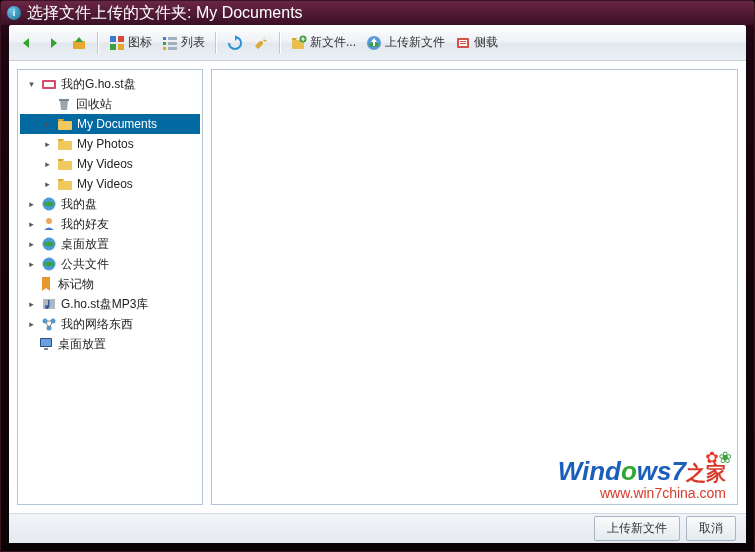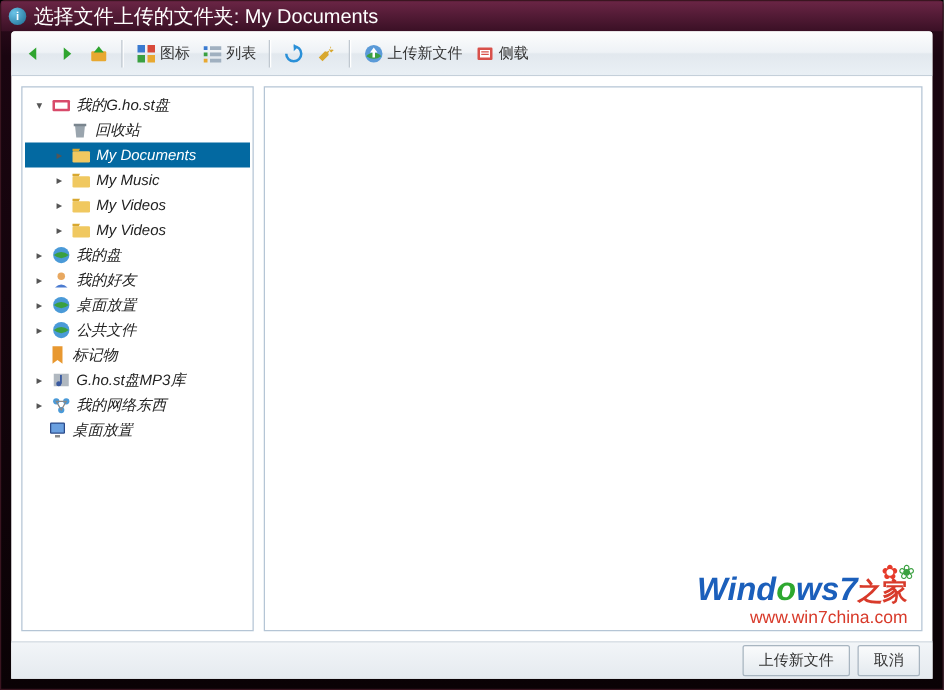--- a/index.html
+++ b/index.html
@@ -105,21 +105,21 @@
     gap: 4px;
     padding-right: 4px;
     cursor: pointer;
     white-space: nowrap;
   }
   .row.selected { background: #0369a1; color: #fff; }
   .tw { width: 11px; height: 11px; display: flex; align-items: center; justify-content: center; font-size: 9px; color: #555; }
   .tw.collapsed::before { content: "▸"; }
   .tw.expanded::before { content: "▾"; }
   .nic { width: 16px; height: 16px; display: inline-block; flex: none; }
-  .lbl { flex: 1; overflow: hidden; text-overflow: ellipsis; font-style: italic; }
+  .lbl { flex: 1; overflow: hidden; text-overflow: ellipsis; }
   .pad { display: inline-block; flex: none; }
   
   
   .watermark {
     position: absolute;
     right: 20px; bottom: 42px;
     pointer-events: none;
     text-align: right;
   }
   .watermark .w1 {
@@ -207,20 +207,31 @@
         </span>
       </span>
       <span class="tb-btn">
         <span class="ic">
           <svg viewBox="0 0 16 16">
               <path d="M11 2a3 3 0 0 1-4 4L2 11l3 3 5-5a3 3 0 0 1 4-4l-2 2-2-2 2-2z" fill="#d8a830"></path>
             </svg>
         </span>
       </span>
       <span class="tb-sep"></span>
+      <span class="tb-btn">
+        <span class="ic">
+          <svg viewBox="0 0 16 16">
+              <rect x="1" y="5" width="12" height="9" rx="1" fill="#e8c050"></rect>
+              <path d="M1 5 L5 5 L6 3 L1 3 Z" fill="#d8a830"></path>
+              <circle cx="12" cy="4" r="3.5" fill="#3aa040"></circle>
+              <path d="M12 2v4M10 4h4" stroke="#fff" stroke-width="1.2"></path>
+            </svg>
+        </span>
+        <span>新文件...</span>
+      </span>
       <span class="tb-btn">
         <span class="ic">
           <svg viewBox="0 0 16 16">
               <circle cx="8" cy="8" r="7" fill="#5a9ad8"></circle>
               <path d="M2 10 Q8 4 14 10 Q8 14 2 10" fill="#3aa040"></path>
               <path d="M8 3 L5 7 H11 Z M7 7h2v4h-2z" fill="#fff"></path>
             </svg>
         </span>
         <span>上传新文件</span>
       </span>
@@ -282,21 +293,21 @@
               <li class="node">
                 <div class="row">
                   <span class="pad" style="width:18px"></span>
                   <span class="tw collapsed"></span>
                   <span class="nic">
                     <svg viewBox="0 0 16 16">
                         <rect x="1" y="5" width="14" height="9" rx="1" fill="#f0c860"></rect>
                         <path d="M1 5 L6 5 L7 3 L1 3 Z" fill="#d8a830"></path>
                       </svg>
                   </span>
-                  <span class="lbl">My Music</span>
+                  <span class="lbl">My Photos</span>
                 </div>
               </li>
               <li class="node">
                 <div class="row">
                   <span class="pad" style="width:18px"></span>
                   <span class="tw collapsed"></span>
                   <span class="nic">
                     <svg viewBox="0 0 16 16">
                         <rect x="1" y="5" width="14" height="9" rx="1" fill="#f0c860"></rect>
                         <path d="M1 5 L6 5 L7 3 L1 3 Z" fill="#d8a830"></path>

